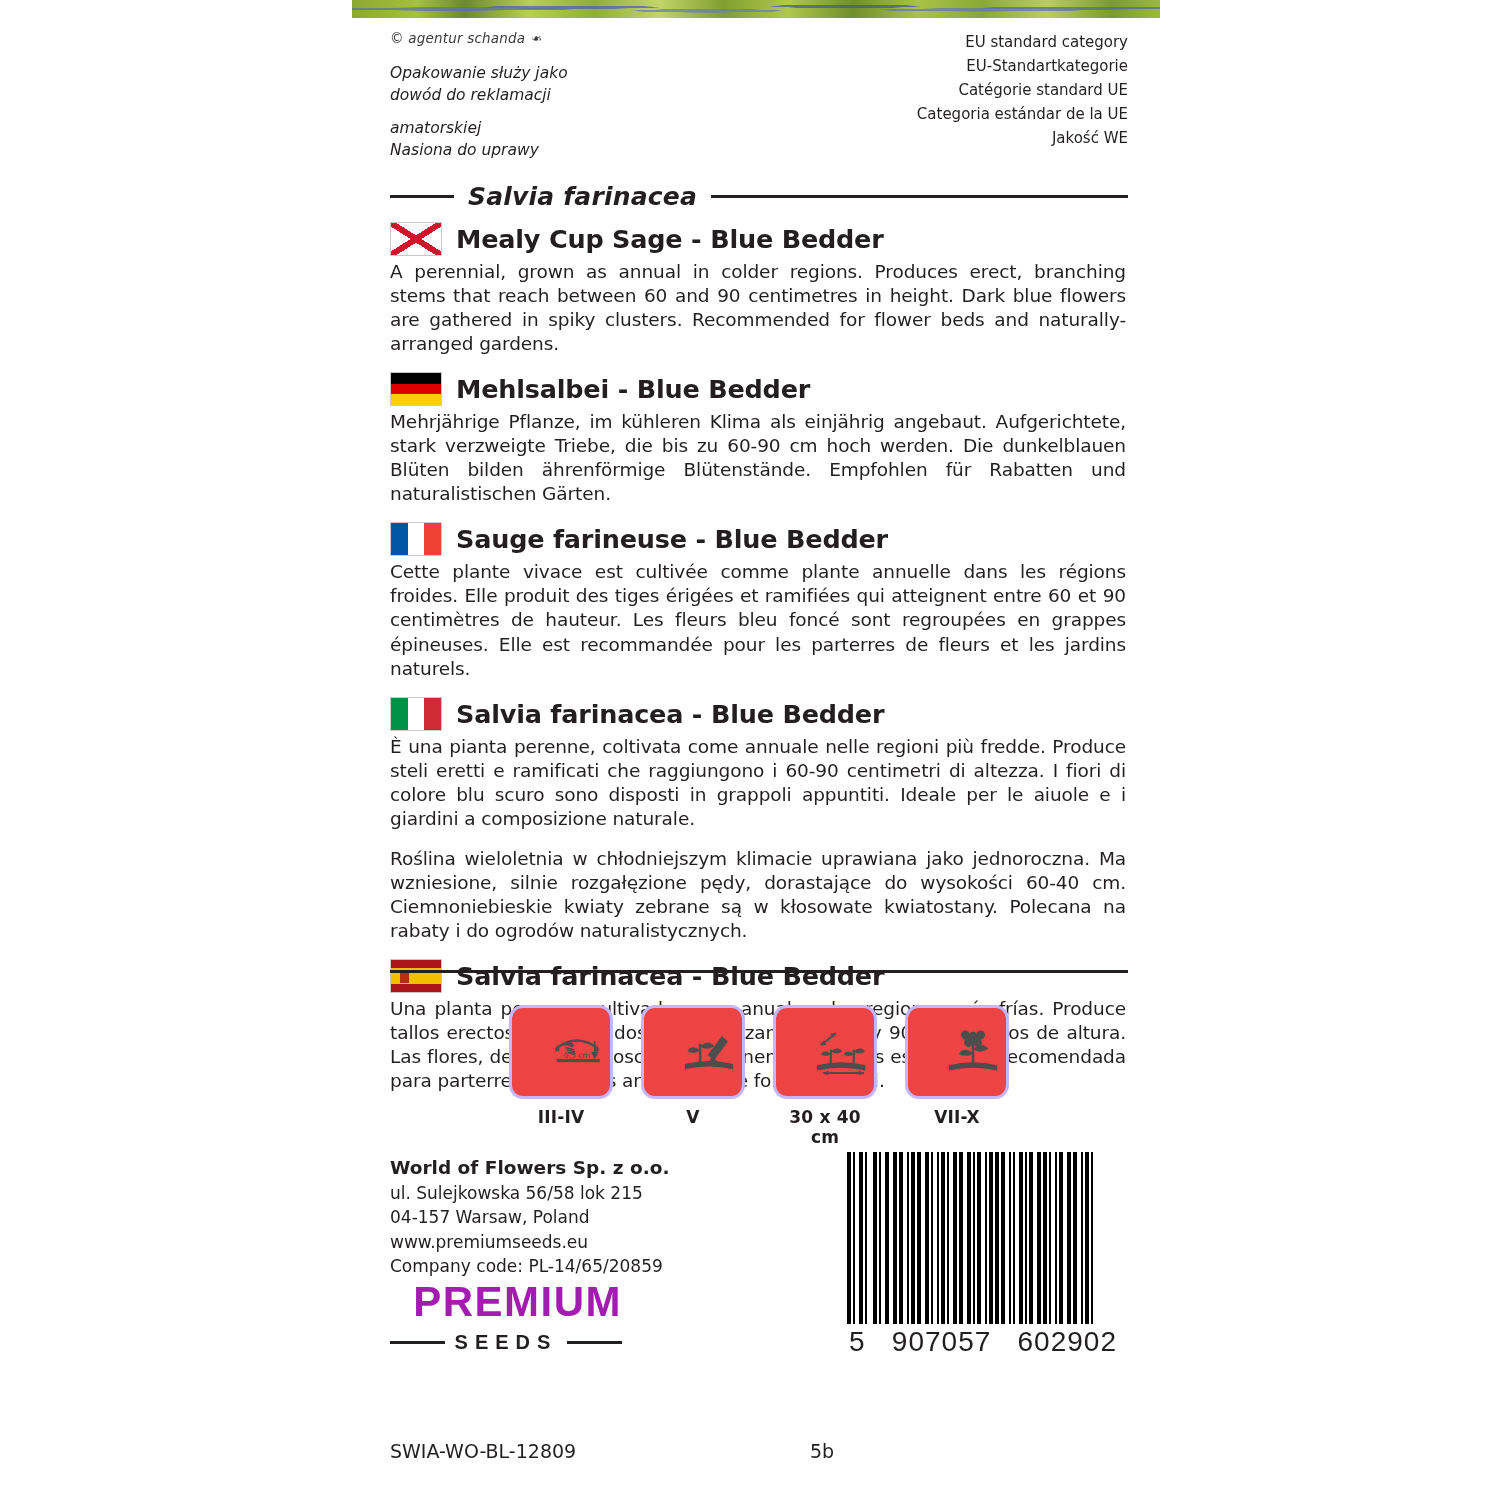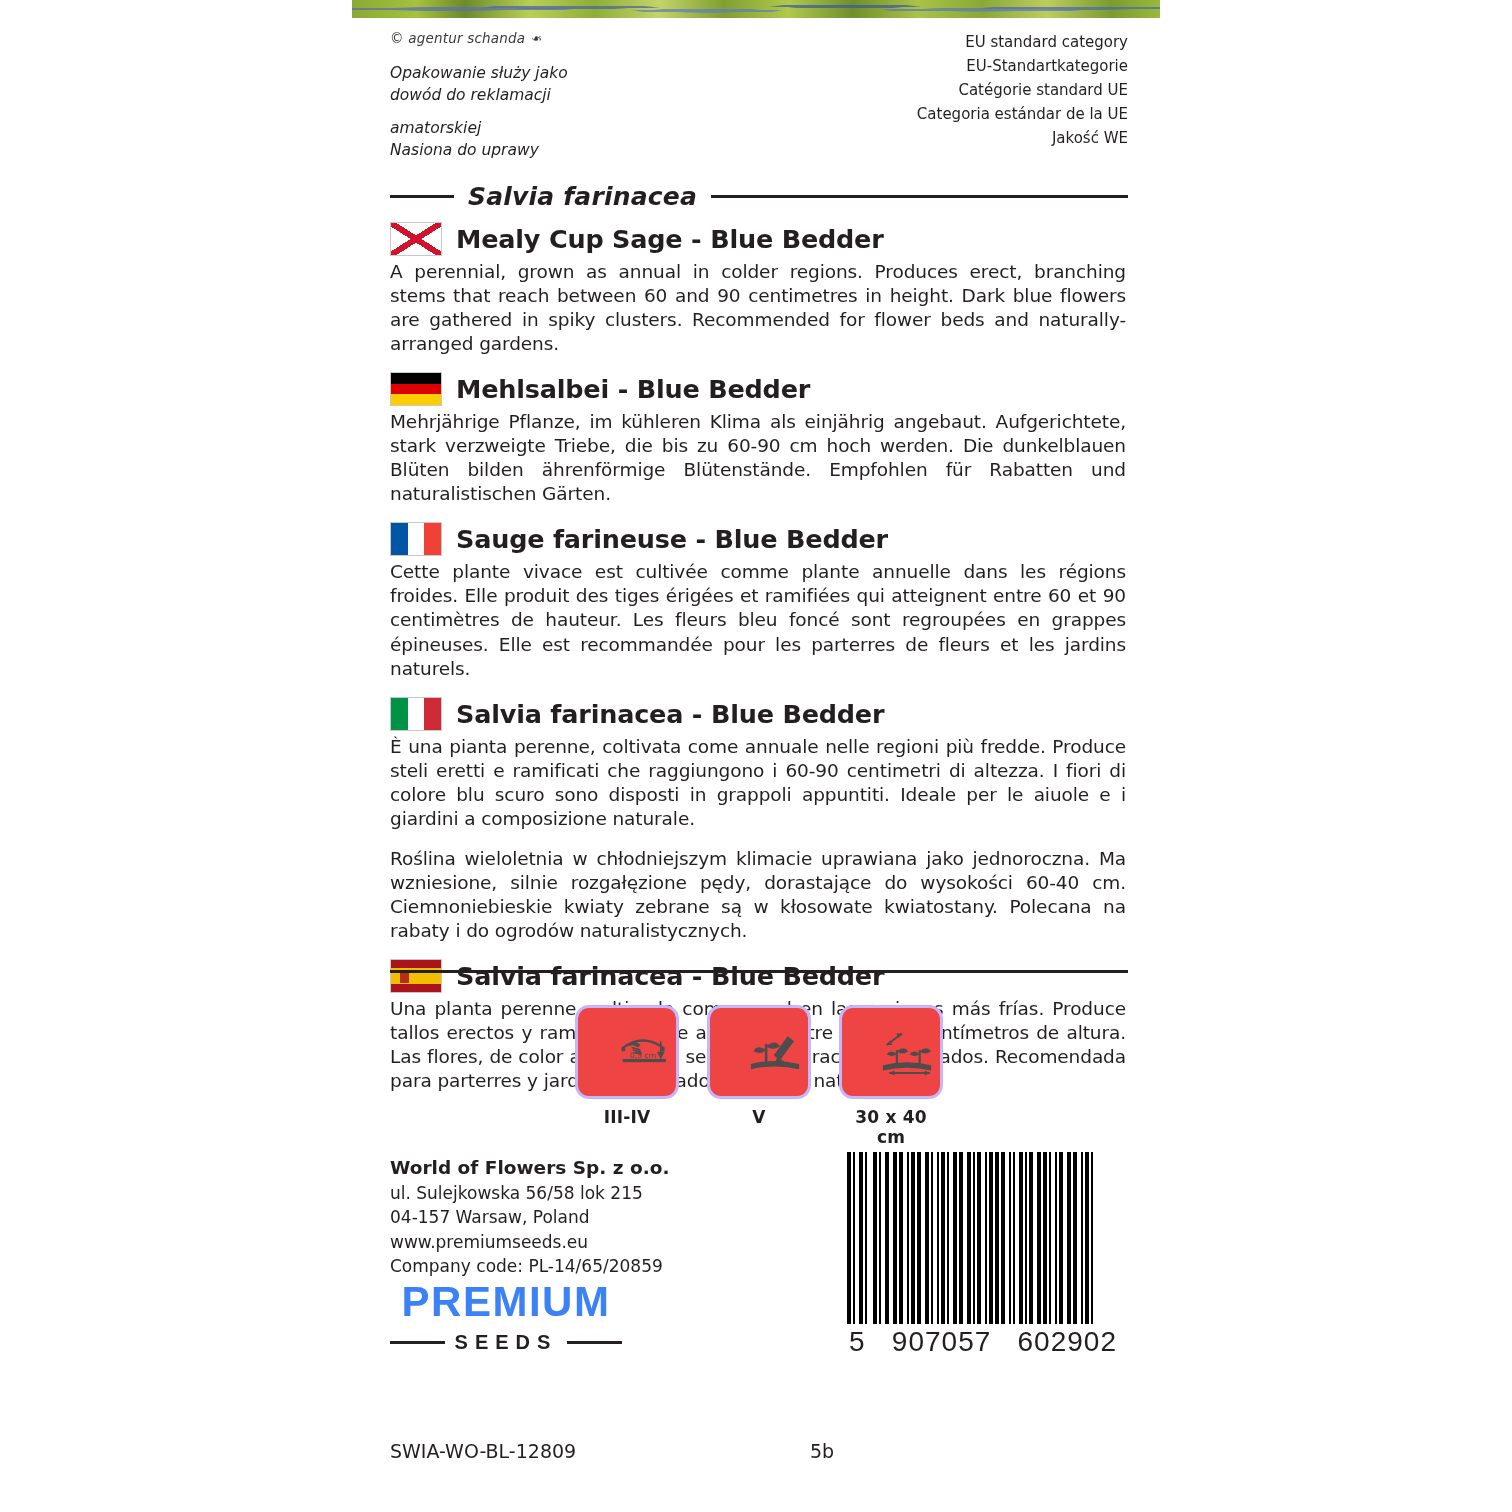--- a/index.html
+++ b/index.html
@@ -221,22 +221,23 @@
     position: absolute;
     left: 38px;
     top: 1278px;
     width: 232px;
     text-align: center;
   }
   .logo .premium {
     font-size: 42px;
     letter-spacing: 1.5px;
     font-weight: bold;
-    color: #3b82f6;
+    color: #a21caf;
     font-family: "Liberation Sans", sans-serif;
+    text-align: right;
   }
   .logo .seedsrow {
     display: flex;
     align-items: center;
     gap: 10px;
     margin-top: 5px;
   }
   .logo .seedsrow .bar { height: 3px; background:#231f20; flex:1 1 auto; }
   .logo .seeds {
     font-size: 20px;
@@ -406,20 +407,36 @@
           <path d="M44 18 l-9 0 l4 7 z" fill="#4d4d4d"></path>
           <path d="M20 36 l9 0 l-4 -7 z" fill="#4d4d4d"></path>
           <path d="M24 80 L88 80" stroke="#4d4d4d" stroke-width="3"></path>
           <path d="M24 80 l8 -4 l0 8 z" fill="#4d4d4d"></path>
           <path d="M88 80 l-8 -4 l0 8 z" fill="#4d4d4d"></path>
         </svg>
       </div>
       <div class="caption">30 x 40 cm</div>
     </div>
 
+    <div class="picto">
+      <div class="box">
+        <svg viewBox="0 0 104 94" width="100%" height="100%" aria-hidden="true">
+          <path d="M14 68 q38 -10 76 0 l0 8 q-38 -8 -76 0 z" fill="#4d4d4d"></path>
+          <path d="M52 66 L52 28" stroke="#4d4d4d" stroke-width="4"></path>
+          <path d="M52 48 q-16 -10 -22 2 q14 7 22 -2 z" fill="#4d4d4d"></path>
+          <path d="M52 42 q16 -12 24 0 q-14 9 -24 0 z" fill="#4d4d4d"></path>
+          <circle cx="52" cy="22" r="7" fill="#4d4d4d"></circle>
+          <circle cx="40" cy="20" r="7" fill="#4d4d4d"></circle>
+          <circle cx="64" cy="20" r="7" fill="#4d4d4d"></circle>
+          <circle cx="45" cy="32" r="7" fill="#4d4d4d"></circle>
+          <circle cx="59" cy="32" r="7" fill="#4d4d4d"></circle>
+        </svg>
+      </div>
+      <div class="caption">VII-X</div>
+    </div>
 
   </div>
 
   <div class="company">
     <div class="name">World of Flowers Sp. z o.o.</div>
     <div>ul. Sulejkowska 56/58 lok 215</div>
     <div>04-157 Warsaw, Poland</div>
     <div>www.premiumseeds.eu</div>
     <div>Company code: PL-14/65/20859</div>
   </div>

